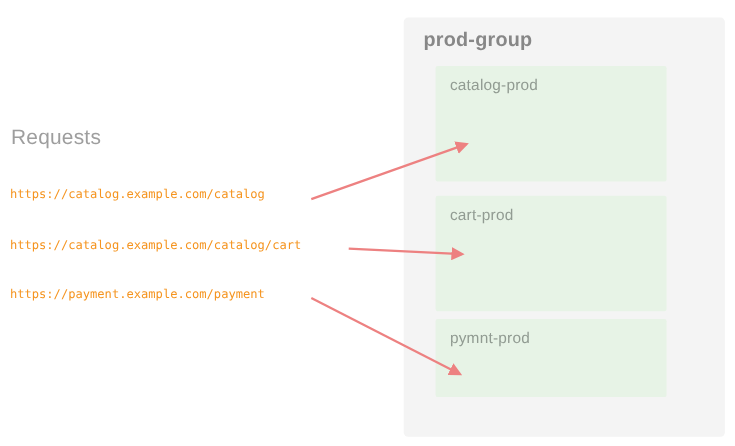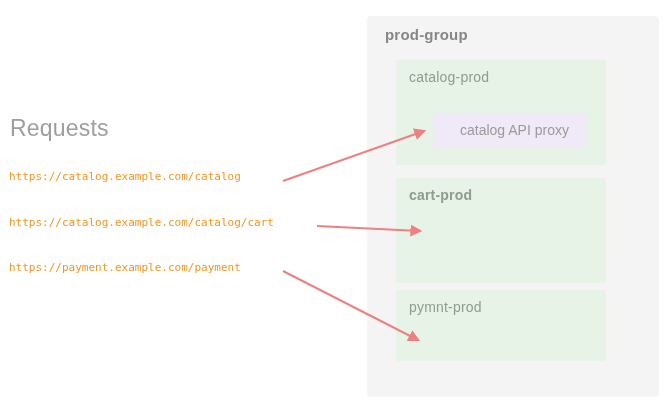--- a/index.html
+++ b/index.html
@@ -7,46 +7,46 @@
     width:668px;height:405px;
     background:#ffffff;
     font-family:"Liberation Sans",sans-serif;
     overflow:hidden;
   }
   .canvas{position:relative;width:668px;height:405px;}
 
   
   .requests-heading{
     position:absolute;left:10px;top:115px;
-    font-size:23px;color:#9e9e9e;letter-spacing:.2px;
+    font-size:19px;color:#9e9e9e;letter-spacing:.2px;
   }
   .request-url{
     position:absolute;left:9px;
     font-family:"DejaVu Sans Mono","Liberation Mono",monospace;
     font-size:11px;color:#f5941f;white-space:nowrap;
   }
   .url-0{top:170px;}
   .url-1{top:216px;}
   .url-2{top:261px;}
 
   
   .prod-group{
     position:absolute;left:367px;top:16px;width:292px;height:381px;
     background:#f4f4f4;border-radius:4px;
   }
   .prod-group-label{
     position:absolute;left:18px;top:10px;
-    font-size:15px;font-weight:700;color:#878787;letter-spacing:.2px;
+    font-size:18px;font-weight:700;color:#878787;letter-spacing:.2px;
   }
   .env-box{
     position:absolute;left:29px;width:210px;
-    background:#e7f3e6;border-radius:2px;text-align:center;
+    background:#e7f3e6;border-radius:2px;
   }
   .env-0{top:44px;height:105px;}
-  .env-1{top:162px;height:105px;font-weight:bold;}
+  .env-1{top:162px;height:105px;}
   .env-2{top:274px;height:71px;}
   .env-label{
     position:absolute;left:13px;top:9px;
     font-size:14px;color:#919b92;letter-spacing:.2px;
   }
   .proxy-box{
     position:absolute;left:37px;width:153px;height:34px;
     background:#f0e9f7;border-radius:2px;
   }
   .proxy-0{top:53px;}
@@ -72,23 +72,20 @@
 
   <div class="request-url url-0">https://catalog.example.com/catalog</div>
   <div class="request-url url-1">https://catalog.example.com/catalog/cart</div>
   <div class="request-url url-2">https://payment.example.com/payment</div>
 
   <div class="prod-group">
     <div class="prod-group-label">prod-group</div>
 
     <div class="env-box env-0">
       <div class="env-label">catalog-prod</div>
-      <div class="proxy-box proxy-0">
-        <span class="proxy-label">catalog API proxy</span>
-      </div>
     </div>
 
     <div class="env-box env-1">
       <div class="env-label">cart-prod</div>
     </div>
 
     <div class="env-box env-2">
       <div class="env-label">pymnt-prod</div>
     </div>
   </div>

